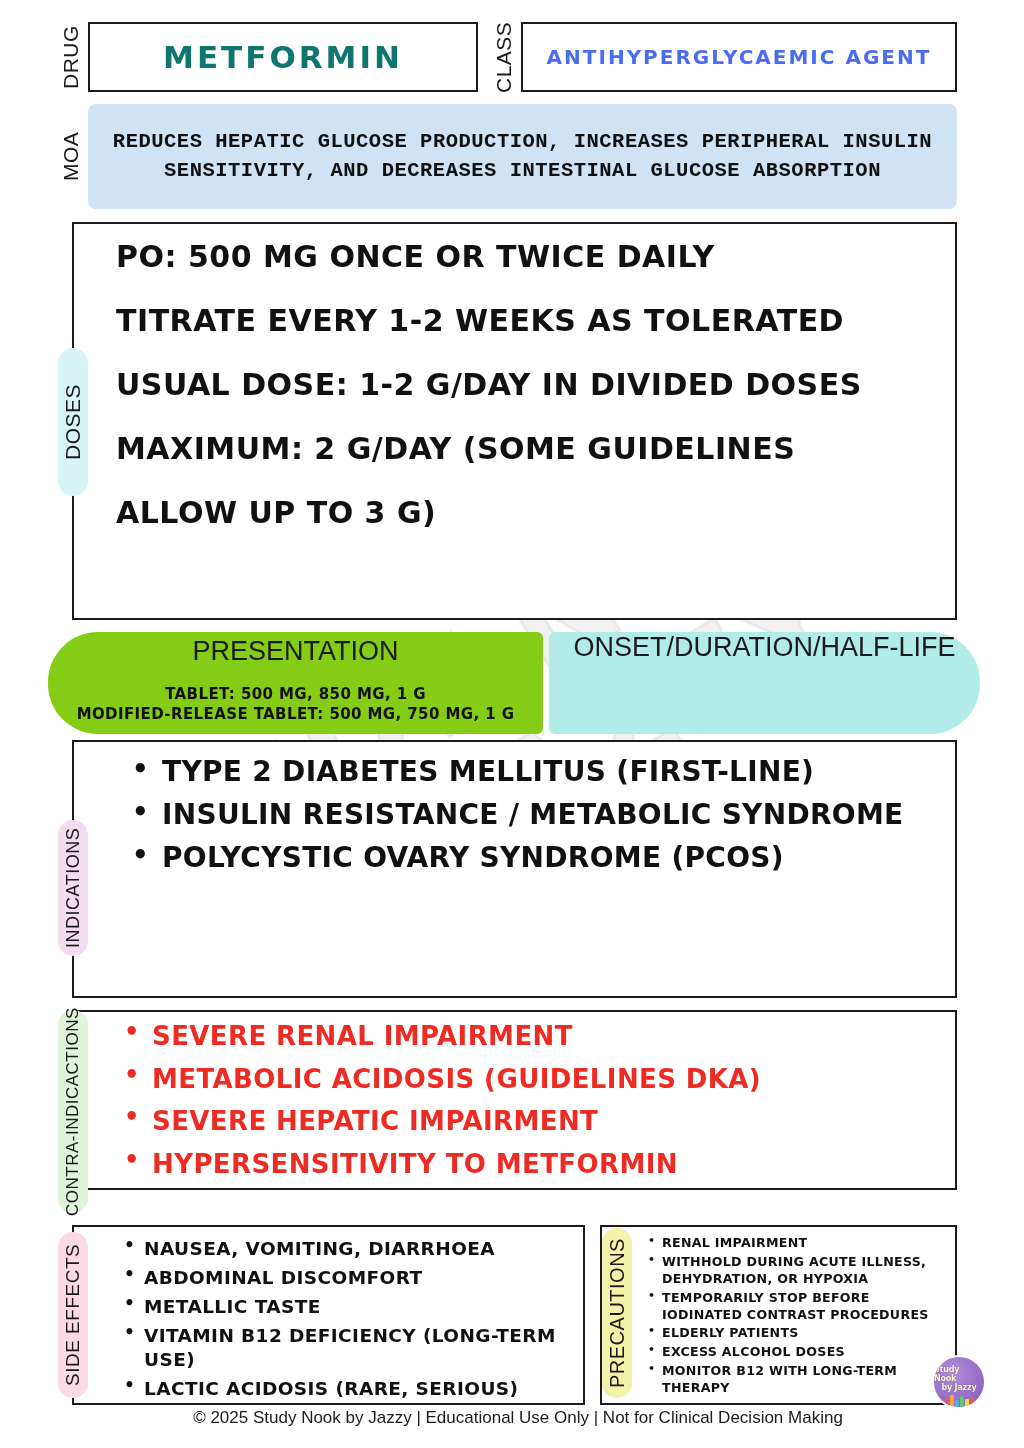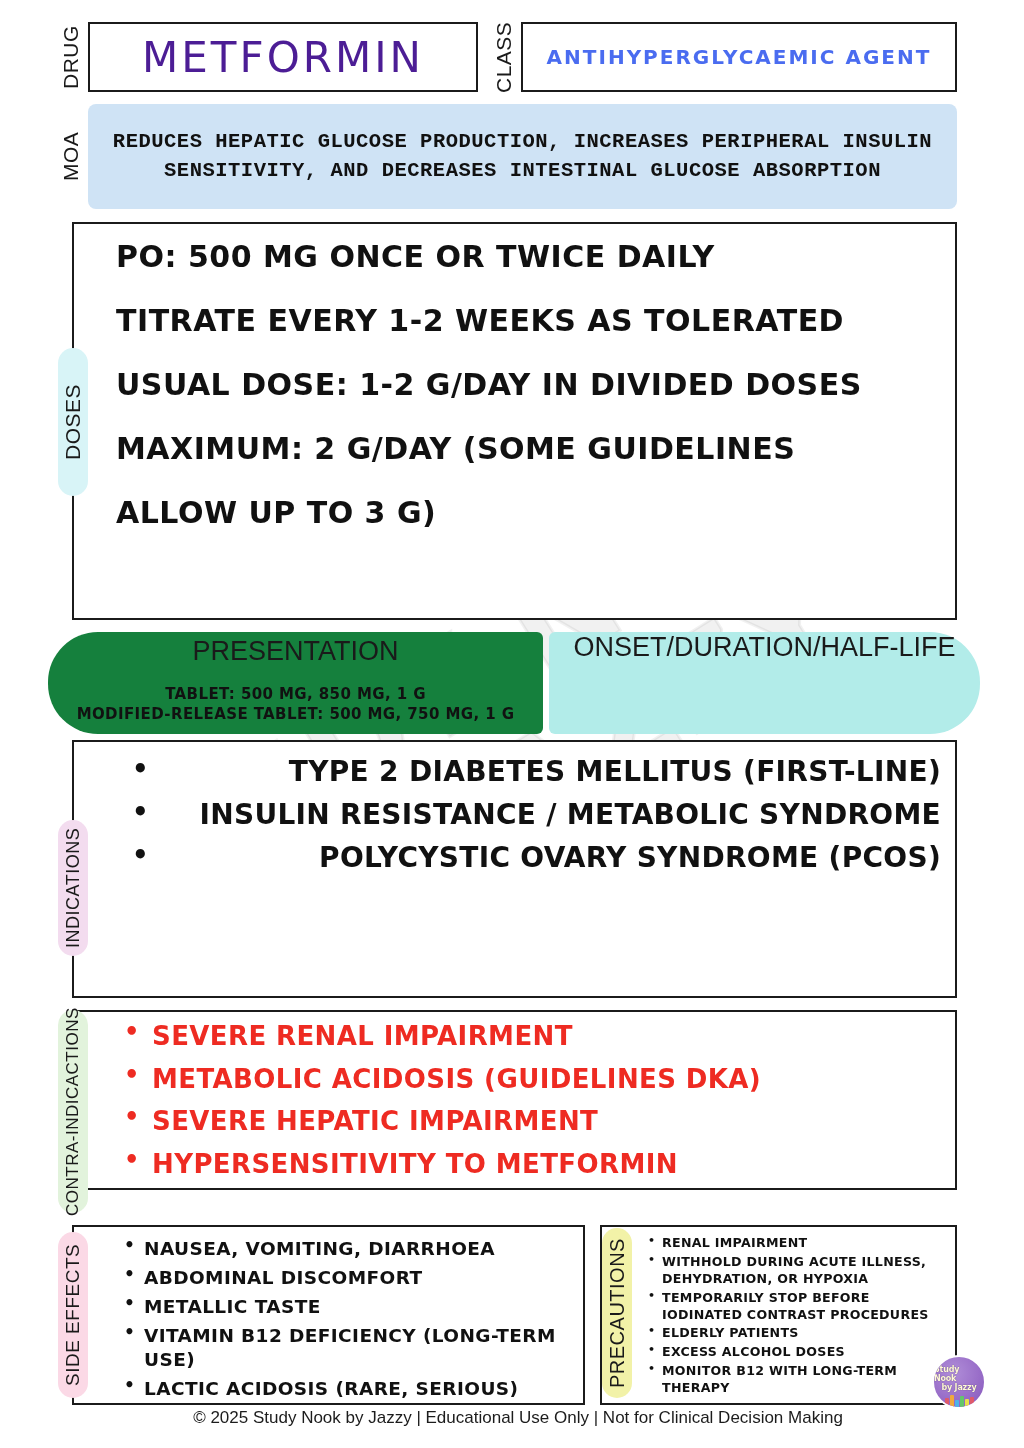--- a/index.html
+++ b/index.html
@@ -71,23 +71,23 @@
     letter-spacing: 0.5px;
   }
 
   
   #drug-box {
     left: 88px; top: 22px; width: 390px; height: 70px;
     display: flex; align-items: center; justify-content: center;
   }
   #drug-name {
     font-family: "DejaVu Sans", sans-serif;
-    font-weight: 400;
-    font-size: 42px;
-    color: #4c1d95;
+    font-weight: 700;
+    font-size: 31px;
+    color: #0f766e;
     letter-spacing: 3px;
   }
   #class-box {
     left: 521px; top: 22px; width: 436px; height: 70px;
     display: flex; align-items: center; justify-content: center;
     text-align: right;
   }
   #class-name {
     font-family: "DejaVu Sans", sans-serif;
     font-weight: 700;
@@ -126,21 +126,21 @@
     font-size: 30px;
     letter-spacing: 0.5px;
     line-height: 1.0;
     margin-bottom: 34px;
   }
 
   
   #teal-left {
     position: absolute;
     left: 48px; top: 632px; width: 495px; height: 102px;
-    background: #15803d;
+    background: #84cc16;
     border-radius: 50px 6px 6px 50px;
     z-index: 3;
     text-align: center;
     padding-top: 4px;
   }
   #teal-right {
     position: absolute;
     left: 549px; top: 632px; width: 431px; height: 102px;
     background: #b2ece9;
     border-radius: 6px 50px 50px 6px;
@@ -176,21 +176,20 @@
   #ind-list li {
     position: relative;
     font-family: "DejaVu Sans", sans-serif;
     font-weight: 700;
     font-size: 28px;
     color: #111;
     line-height: 1.17;
     margin-bottom: 10px;
     padding-left: 30px;
     letter-spacing: 0.3px;
-    text-align: right;
   }
   #ind-list li::before {
     content: "\2022";
     position: absolute;
     left: 0; top: -2px;
     font-size: 26px;
   }
 
   
   #ci-box {

